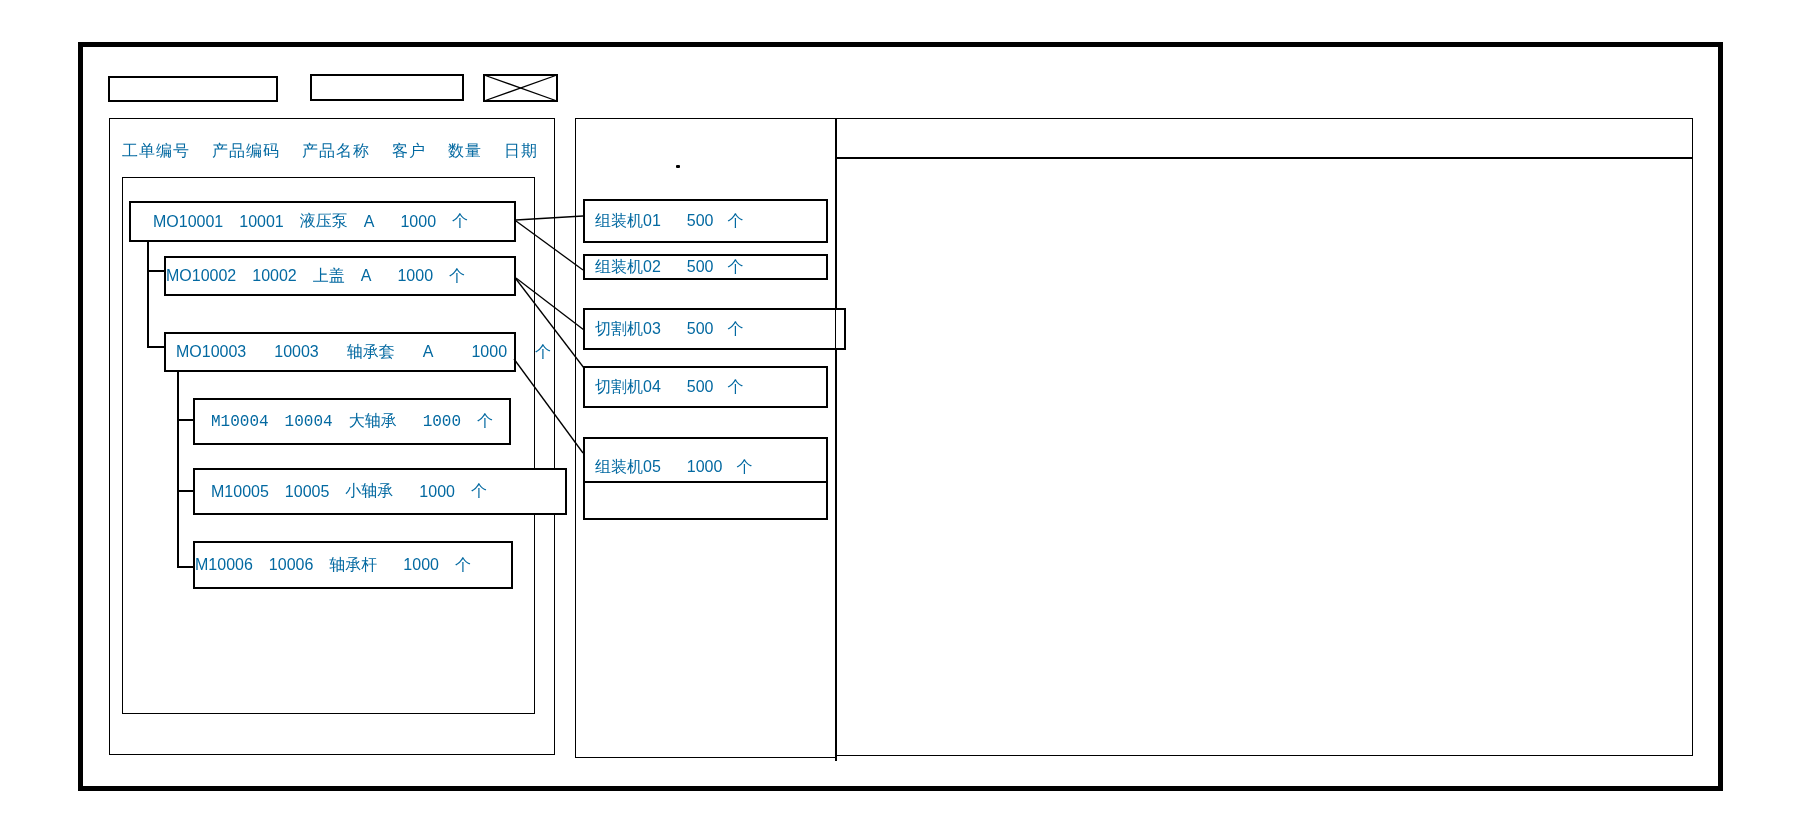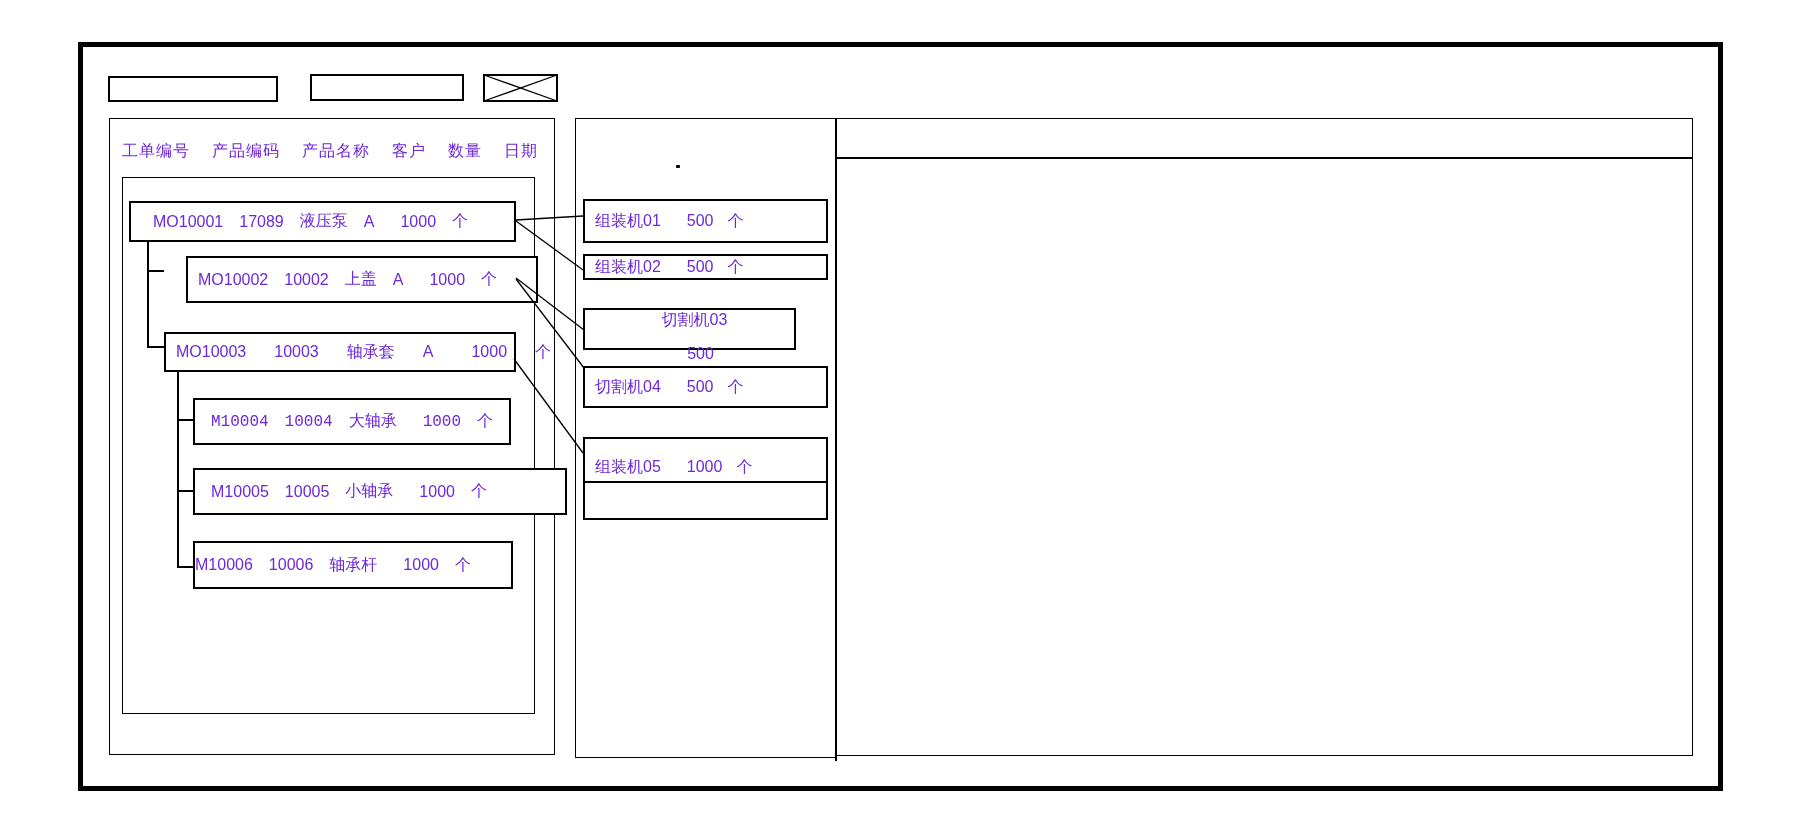--- a/index.html
+++ b/index.html
@@ -1,18 +1,18 @@
 <!DOCTYPE html>
 <html><head>
 <meta charset="utf-8">
 <style>
   html,body{margin:0;padding:0;background:#ffffff;}
   .canvas{
     position:relative;width:1819px;height:833px;background:#ffffff;
-    font-family:"Liberation Sans","DejaVu Sans",sans-serif;color:#6d28d9;
+    font-family:"Liberation Sans","DejaVu Sans",sans-serif;color:#0369a1;
     overflow:hidden;
   }
   .abs{position:absolute;box-sizing:border-box;}
   .outer-border{border:5px solid #000;}
   .panel{border:1.5px solid #000;background:transparent;}
   .fieldbox{border:2px solid #000;background:#fff;}
   .itembox{
     border:2px solid #000;background:#fff;
     display:flex;align-items:center;font-size:16px;white-space:nowrap;
   }
@@ -58,28 +58,28 @@
   <div class="abs vline" style="left:147px;top:241px;width:2px;height:107px;"></div>
   <div class="abs hline" style="left:147px;top:270px;width:17px;height:2px;"></div>
   <div class="abs hline" style="left:147px;top:346px;width:17px;height:2px;"></div>
   <div class="abs vline" style="left:177px;top:371px;width:2px;height:197px;"></div>
   <div class="abs hline" style="left:177px;top:419px;width:16px;height:2px;"></div>
   <div class="abs hline" style="left:177px;top:490px;width:16px;height:2px;"></div>
   <div class="abs hline" style="left:177px;top:566px;width:16px;height:2px;"></div>
 
   <div class="abs itembox order-row" style="left:129px;top:201px;width:387px;height:41px;padding-left:22px;">
     <span class="no">MO10001</span>
-    <span class="code">17089</span>
+    <span class="code">10001</span>
     <span class="name">液压泵</span>
     <span class="cust">A</span>
     <span class="qty">1000</span>
     <span class="unit">个</span>
   </div>
 
-  <div class="abs itembox order-row" style="left:164px;top:256px;width:352px;height:47px;padding-left:10px;margin-left:22px;">
+  <div class="abs itembox order-row" style="left:164px;top:256px;width:352px;height:40px;">
     <span>MO10002</span>
     <span>10002</span>
     <span>上盖</span>
     <span>A</span>
     <span class="qty">1000</span>
     <span>个</span>
   </div>
 
   <div class="abs itembox order-row" style="left:164px;top:332px;width:352px;height:40px;padding-left:10px;gap:28px;">
     <span>MO10003</span>
@@ -123,21 +123,21 @@
   <div class="abs itembox machine-row" style="left:583px;top:199px;width:245px;height:44px;">
     <span>组装机01</span>
     <span class="qty">500</span>
     <span>个</span>
   </div>
   <div class="abs itembox machine-row" style="left:583px;top:254px;width:245px;height:26px;">
     <span>组装机02</span>
     <span class="qty">500</span>
     <span>个</span>
   </div>
-  <div class="abs itembox machine-row" style="left:583px;top:308px;width:213px;height:42px;flex-direction:column;">
+  <div class="abs itembox machine-row" style="left:583px;top:308px;width:263px;height:42px;">
     <span>切割机03</span>
     <span class="qty">500</span>
     <span>个</span>
   </div>
   <div class="abs itembox machine-row" style="left:583px;top:366px;width:245px;height:42px;">
     <span>切割机04</span>
     <span class="qty">500</span>
     <span>个</span>
   </div>
   <div class="abs itembox machine-row" style="left:583px;top:437px;width:245px;height:60px;">

